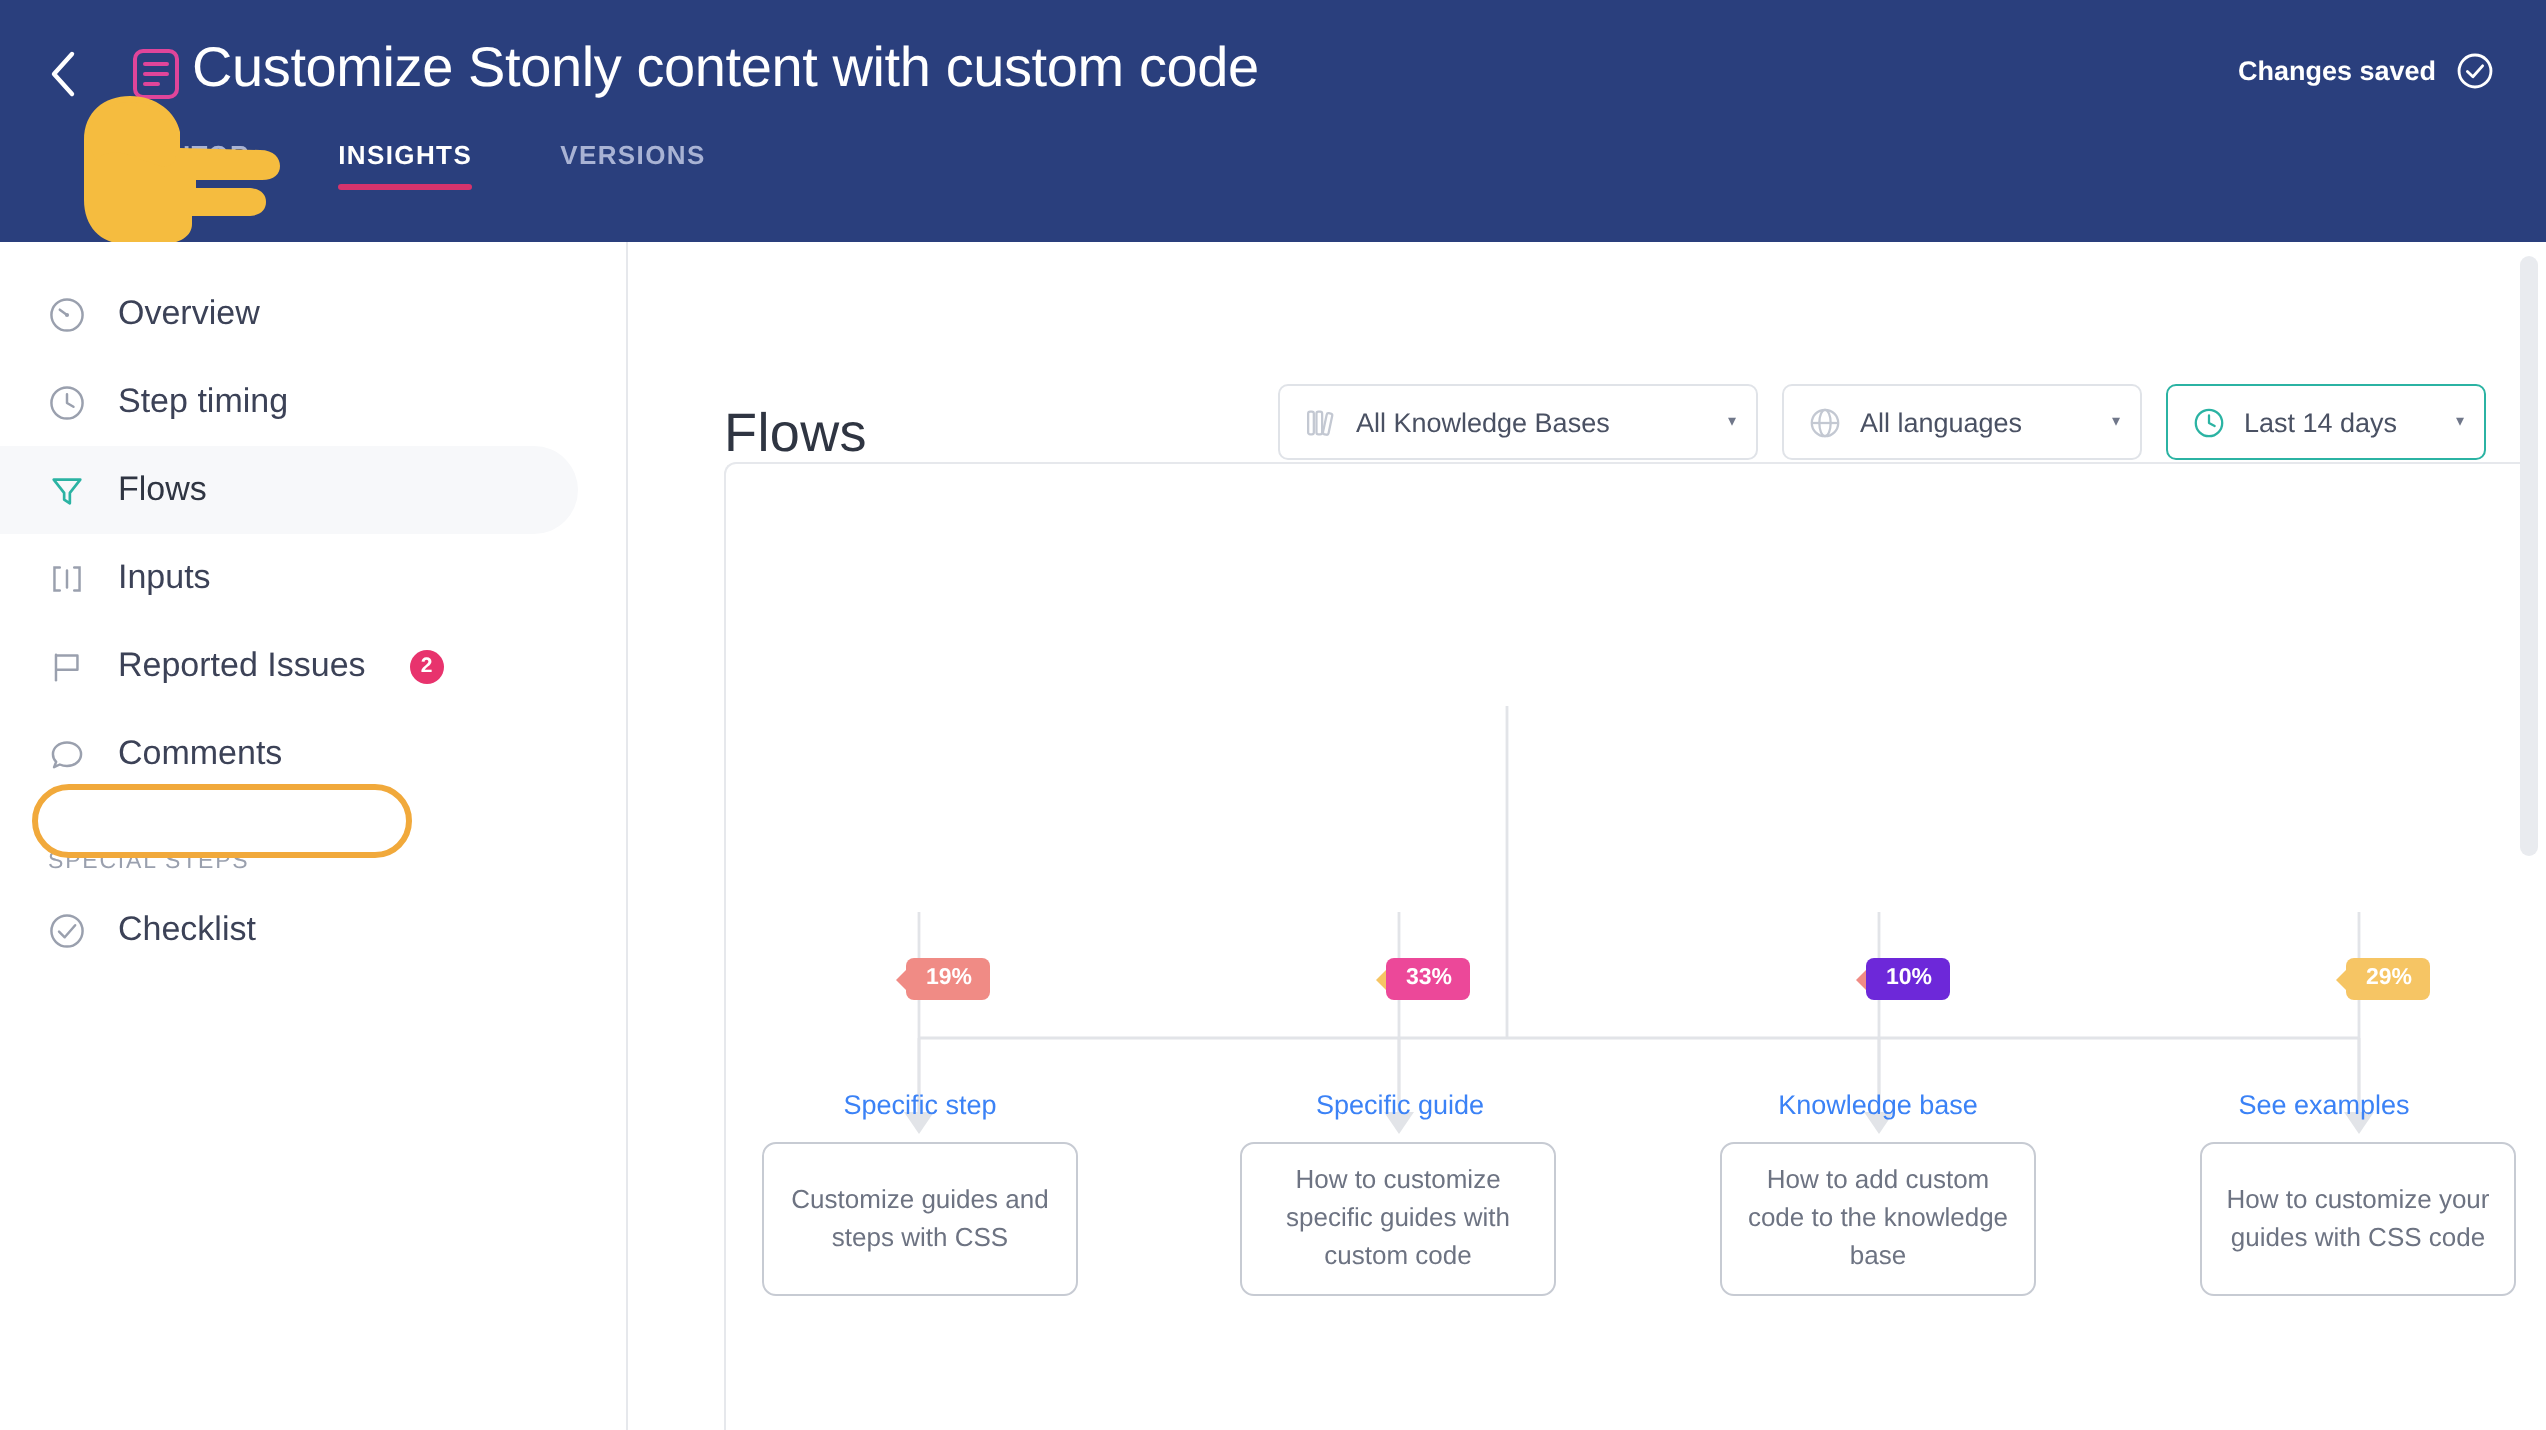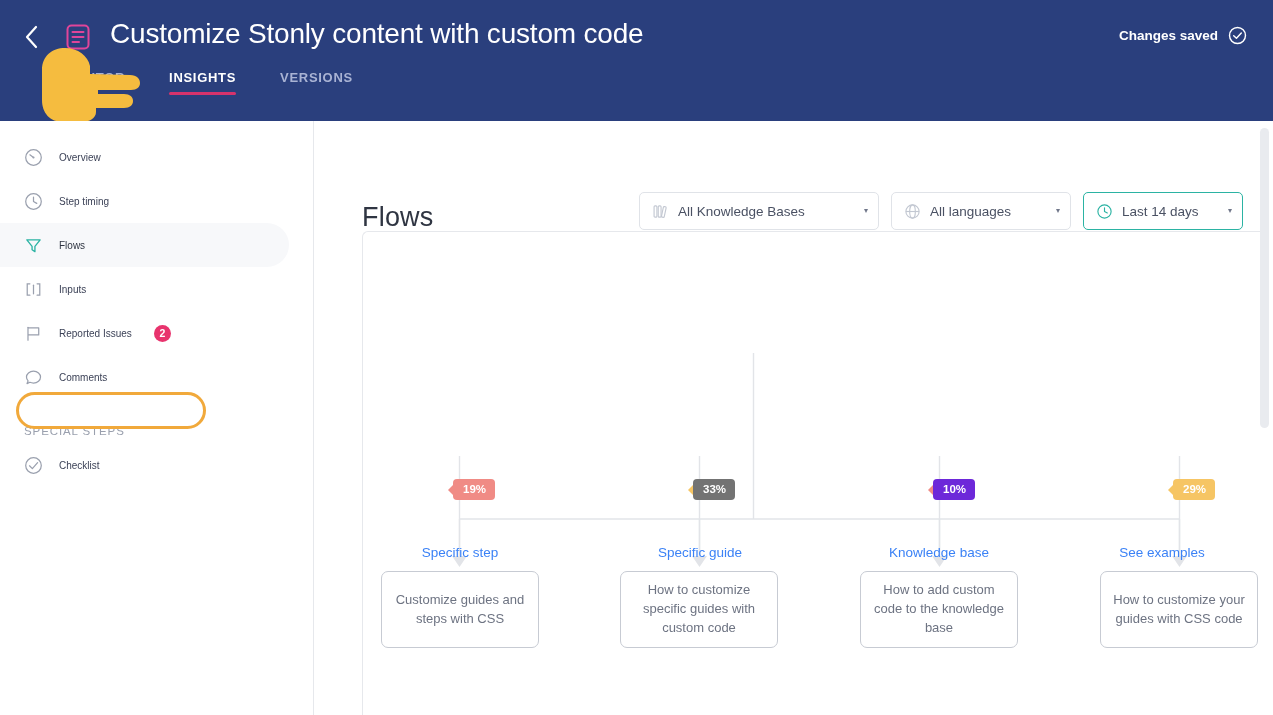--- a/index.html
+++ b/index.html
@@ -24,21 +24,21 @@
     display: flex; align-items: center; justify-content: center;
     cursor: pointer;
   }
   .back-chevron svg { display: block; }
   .title-logo {
     position: absolute; left: 64px; top: 23px;
     width: 28px; height: 28px;
   }
   .title-logo svg { display: block; }
   .page-title {
-    position: absolute; left: 110px; top: 18px;
+    position: absolute; left: 96px; top: 18px;
     font-size: 28px; font-weight: 400; color: #ffffff;
     letter-spacing: -0.2px; white-space: nowrap;
   }
   .tabs {
     position: absolute; left: 72px; top: 70px;
     display: flex; align-items: flex-start; gap: 0;
   }
   .tab {
     position: relative;
     padding: 0 0 10px 0;
@@ -76,21 +76,21 @@
   .nav-item {
     position: relative;
     display: flex; align-items: center;
     height: 44px; margin: 0 24px 0 0;
     padding-left: 24px; gap: 16px;
     border-radius: 0 22px 22px 0;
     cursor: pointer;
   }
   .nav-item.selected { background: #f7f8fa; }
   .nav-icon { width: 19px; height: 19px; flex: 0 0 19px; display: block; }
-  .nav-label { font-size: 10px; color: #3c4257; white-space: nowrap; }
+  .nav-label { font-size: 17px; color: #3c4257; white-space: nowrap; }
   .nav-badge {
     display: inline-flex; align-items: center; justify-content: center;
     min-width: 17px; height: 17px; padding: 0 5px; margin-left: 6px;
     border-radius: 9px; background: #e8336d;
     color: #fff; font-size: 10.5px; font-weight: 700; line-height: 1;
   }
   .section-label {
     margin: 26px 0 6px 24px;
     font-size: 11.5px; letter-spacing: 0.9px;
     color: #9aa0ae; font-weight: 400;
@@ -394,21 +394,21 @@
 
 
         <div class="branch-label bl0">Specific step</div>
         <div class="branch-label bl1">Specific guide</div>
         <div class="branch-label bl2">Knowledge base</div>
         <div class="branch-label bl3">See examples</div>
 
         <div class="pct-badge pb0" style="background:#f08b85;color:#f08b85">
           <span style="color:#fff;position:relative">19%</span>
         </div>
-        <div class="pct-badge pb1" style="background:#737373;color:#f6c564">
+        <div class="pct-badge pb1" style="background:#ec4899;color:#f6c564">
           <span style="color:#fff;position:relative">33%</span>
         </div>
         <div class="pct-badge pb2" style="background:#6d28d9;color:#f08b85">
           <span style="color:#fff;position:relative">10%</span>
         </div>
         <div class="pct-badge pb3" style="background:#f6c564;color:#f6c564">
           <span style="color:#fff;position:relative">29%</span>
         </div>
 
         <div class="node node-child nc0">

